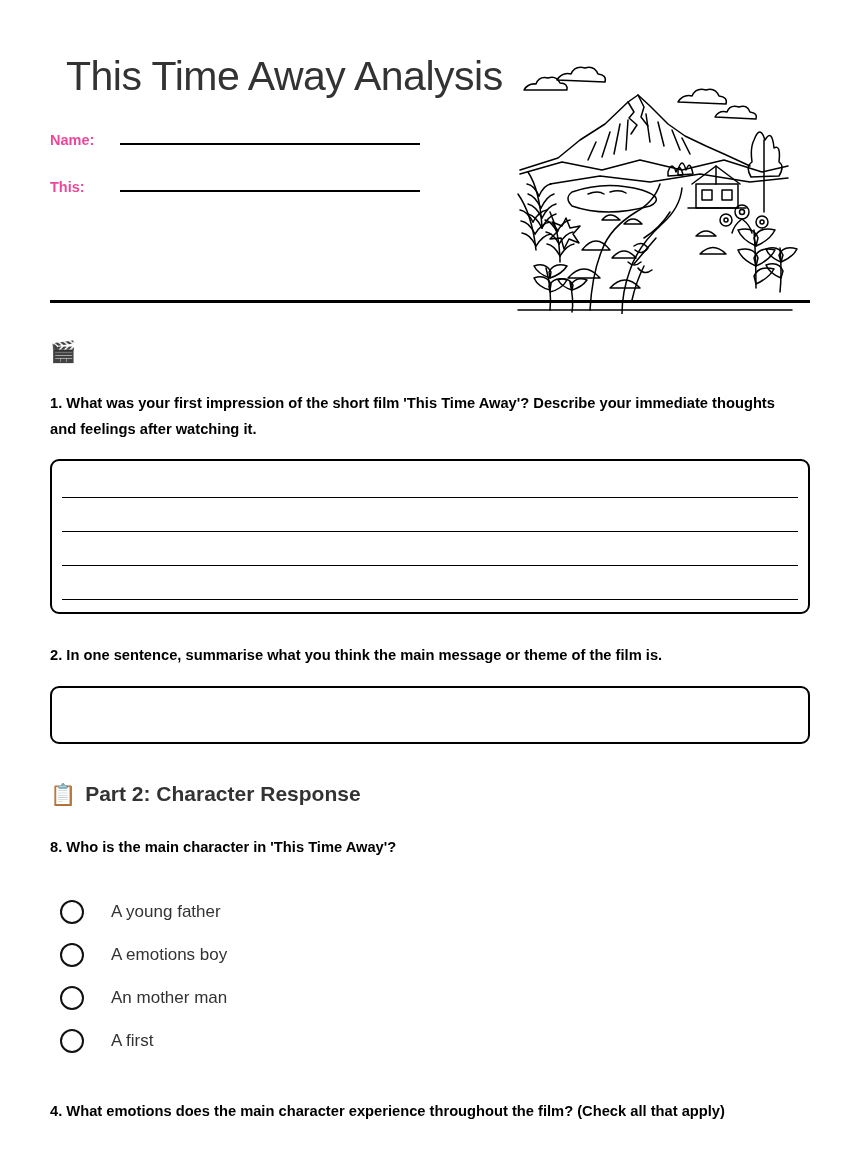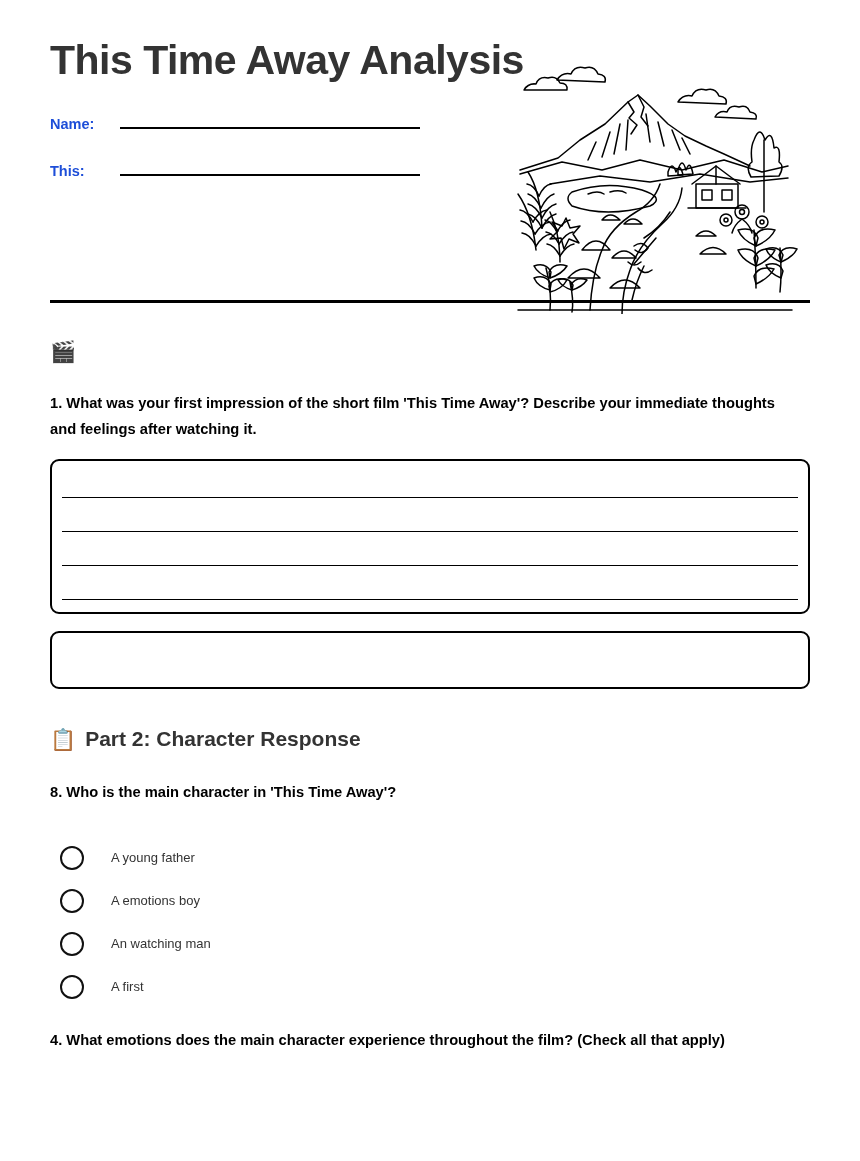--- a/index.html
+++ b/index.html
@@ -24,39 +24,39 @@
   }
 
   
   .header {
     position: relative;
     height: 300px;
     padding-top: 38px;
   }
   .title {
     font-size: 41px;
-    font-weight: bold;
+    font-weight: normal;
     color: #333333;
     letter-spacing: -0.5px;
     line-height: 1.1;
-    margin: 0;
+    margin: 16px;
     padding: 0;
   }
   .fields {
     margin-top: 26px;
   }
   .field-row {
     display: flex;
     align-items: baseline;
     height: 47px;
   }
   .field-label {
     font-size: 14.5px;
     font-weight: bold;
-    color: #1d4ed8;
+    color: #ec4899;
     width: 70px;
     flex: none;
   }
   .field-line {
     width: 300px;
     border-bottom: 2px solid #000;
     height: 20px;
     flex: none;
   }
 
@@ -139,26 +139,26 @@
   }
   .radio {
     width: 24px;
     height: 24px;
     border: 2.6px solid #111;
     border-radius: 50%;
     flex: none;
     background: #fff;
   }
   .option-label {
-    font-size: 13px;
+    font-size: 17px;
     color: #333333;
     margin-left: 27px;
     font-weight: normal;
   }
-  .q4 { margin-top: 20px; }
+  .q4 { margin-top: 36px; }
 </style>
 </head>
 <body>
 
 <div class="page">
 
   <div class="header">
     <h1 class="title">This Time Away Analysis</h1>
 
     <div class="fields">
@@ -287,20 +287,21 @@
 
   <div class="answer-box lined">
     <div class="lines">
       <div class="write-line" style="top:36px"></div>
       <div class="write-line" style="top:70px"></div>
       <div class="write-line" style="top:104px"></div>
       <div class="write-line" style="top:138px"></div>
     </div>
   </div>
 
+  <div class="question">2. In one sentence, summarise what you think the main message or theme of the film is.</div>
 
   <div class="answer-box blank"></div>
 
   <div class="section-heading">
     <span class="section-emoji">📋</span>
     <span>Part 2: Character Response</span>
   </div>
 
   <div class="question">8. Who is the main character in 'This Time Away'?</div>
 
@@ -308,21 +309,21 @@
     <div class="option-row">
       <span class="radio"></span>
       <span class="option-label">A young father</span>
     </div>
     <div class="option-row">
       <span class="radio"></span>
       <span class="option-label">A emotions boy</span>
     </div>
     <div class="option-row">
       <span class="radio"></span>
-      <span class="option-label">An watching man</span>
+      <span class="option-label">An mother man</span>
     </div>
     <div class="option-row">
       <span class="radio"></span>
       <span class="option-label">A first</span>
     </div>
   </div>
 
   <div class="question q4">4. What emotions does the main character experience throughout the film? (Check all that apply)</div>
 
 </div>

